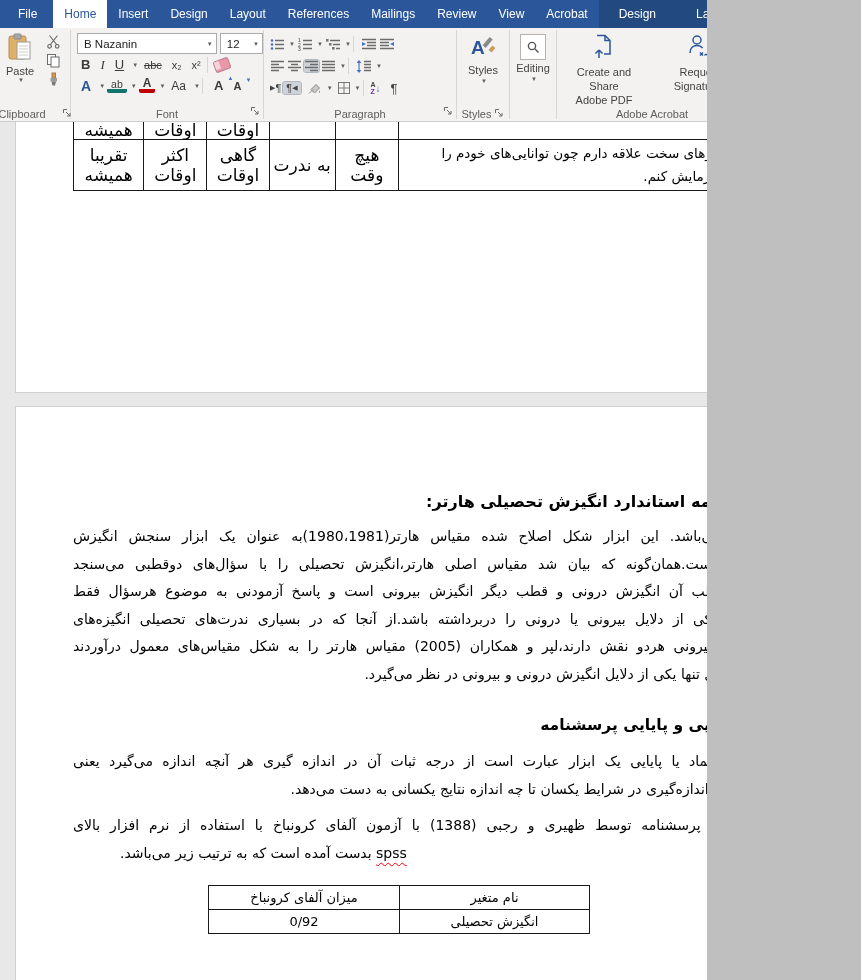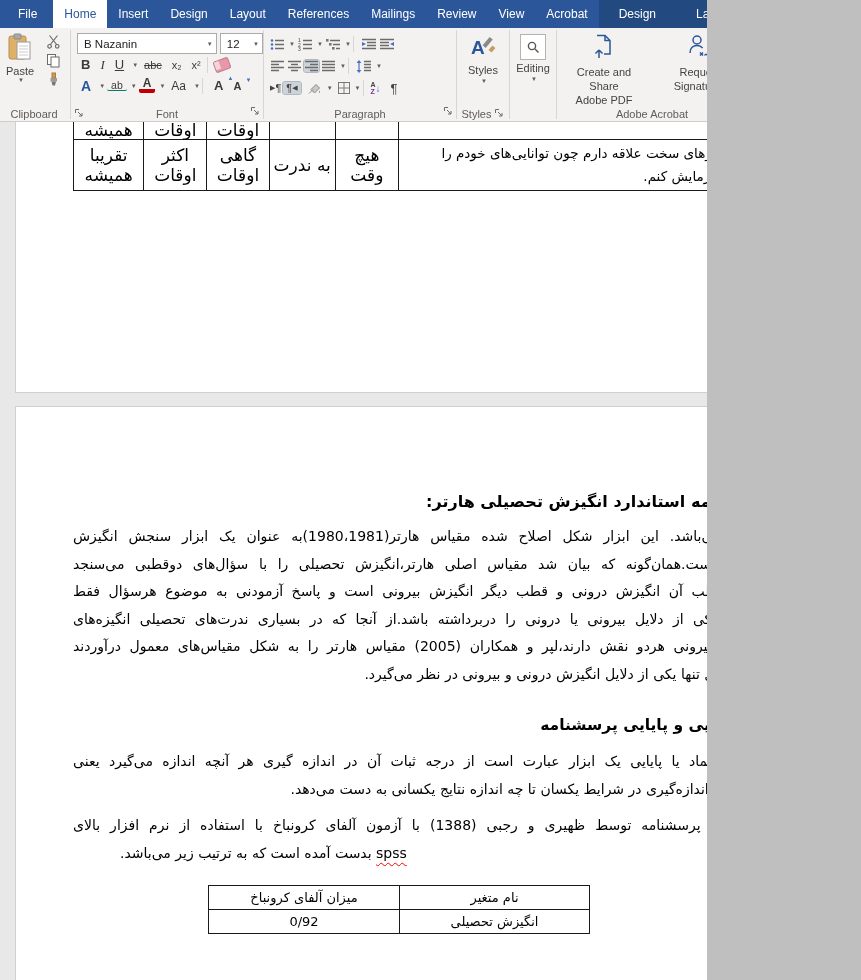--- a/index.html
+++ b/index.html
@@ -43,21 +43,21 @@
   .fontrow1{display:flex;gap:3px;padding:5px 0 0 6px;}
   .combo{background:#fff;border:1px solid #ababab;height:19px;display:flex;align-items:center;
          font-size:11.5px;color:#222;padding:0 3px 0 6px;justify-content:space-between;}
   .combo.name{width:136px;}
   .combo.size{width:34px;}
   .glyph{font-size:13px;color:#3b3a39;padding:0 4px;}
   .b{font-weight:bold;} .i{font-style:italic;font-family:"Liberation Serif",serif;} .u{text-decoration:underline;}
   .strike{text-decoration:line-through;font-size:11px;}
   .subsup{font-size:11px;}
   .fx{color:#2b579a;font-weight:bold;font-size:14px;}
-  .hl{font-size:10.5px;border-bottom:1px solid #0f766e;line-height:10px;}
+  .hl{font-size:10.5px;border-bottom:4px solid #0f766e;line-height:10px;}
   .fc{font-size:12px;border-bottom:4px solid #c00000;line-height:11px;font-weight:bold;}
   .caseAa{font-size:12px;}
   .grow{position:relative;font-size:13px;font-weight:bold;}
   .grow .tri{position:absolute;top:-3px;right:-6px;font-size:6px;color:#4472c4;}
   .eraser{width:14px;height:10px;background:#e898a8;border:1px solid #b97a8a;transform:rotate(-20deg);
           border-radius:2px;position:relative;}
   .eraser:after{content:"";position:absolute;left:0;top:0;width:5px;height:8px;background:#f6d4db;}
 
   
   .g-para{width:192px;}
@@ -472,21 +472,21 @@
               </g>
             </svg>
         </span>
         <span class="lbl"><span>Request</span><br><span>Signatures</span></span>
       </div>
       <div class="glabel">
         <span class="txt">Adobe Acrobat</span>
       </div>
     </div>
 
-    <div class="glabel" style="left:12px;width:70px;right:auto;gap:16px;">
+    <div class="glabel" style="left:0;width:70px;right:auto;gap:16px;">
       <span class="txt">Clipboard</span>
       <span>
         <svg width="10" height="10" viewBox="0 0 10 10">
             <g stroke="#6b6b6b" fill="none">
               <path d="M1.5 5V1.5H5"></path>
               <path d="M4 4l4 4M8 5v3H5"></path>
             </g>
           </svg>
       </span>
     </div>

